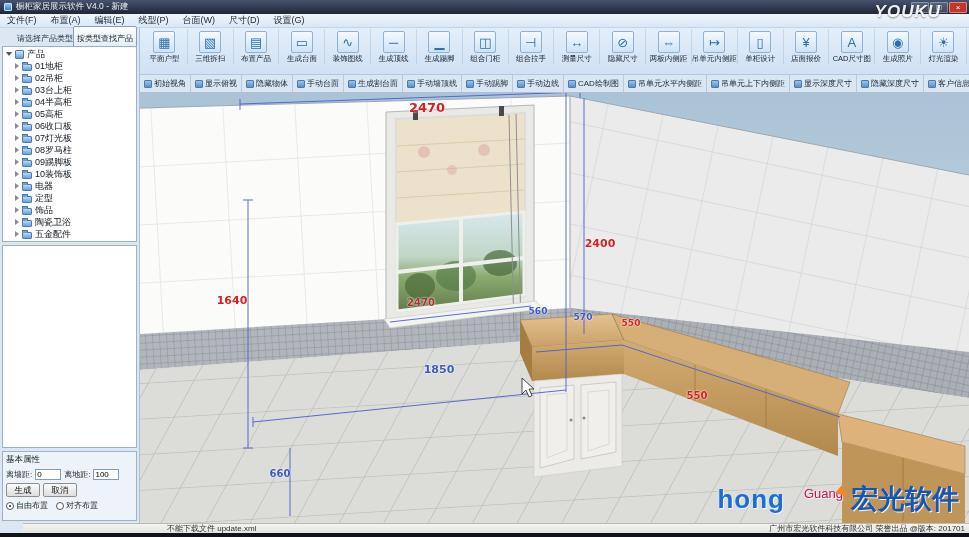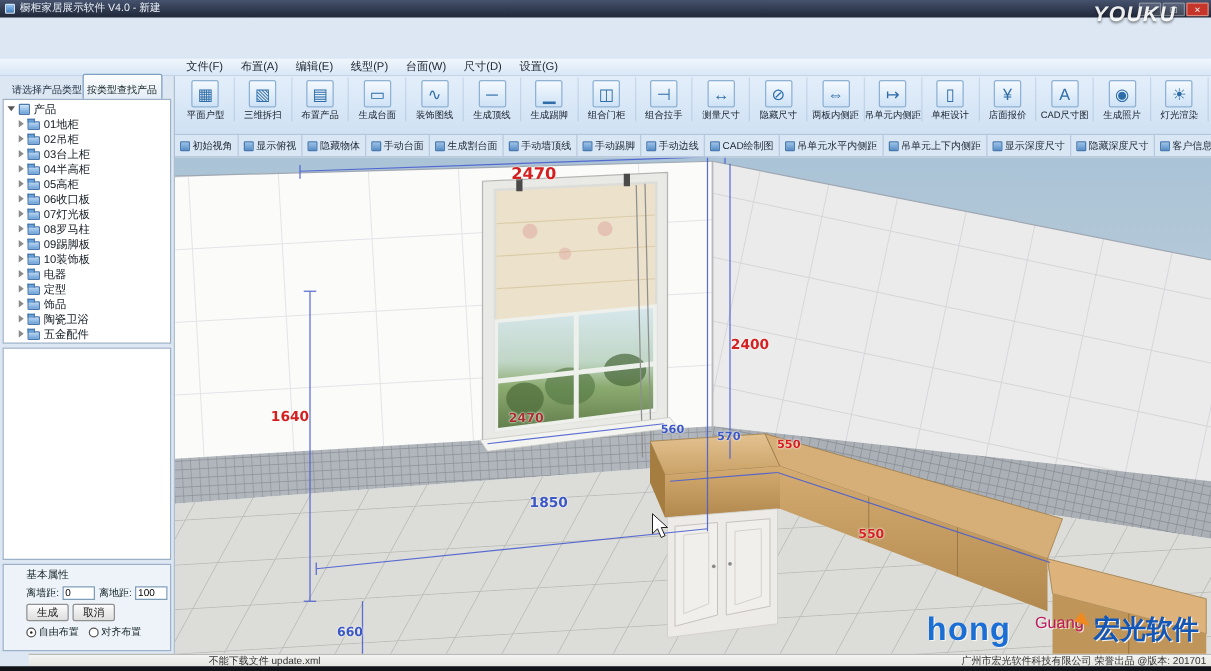--- a/index.html
+++ b/index.html
@@ -15,49 +15,49 @@
   .win-controls{margin-left:auto;display:flex;gap:1px;}
   .win-btn{width:18px;height:11px;font-size:8px;line-height:10px;text-align:center;color:#fff;
            background:rgba(255,255,255,.14);border:1px solid rgba(255,255,255,.3);border-radius:1px;cursor:default;}
   .win-btn.close{background:#c53529;border-color:#e08a7f;}
 
   .youku{position:absolute;top:2px;right:28px;z-index:60;color:rgba(255,255,255,.92);
          font-weight:bold;font-style:italic;font-size:17px;letter-spacing:1px;
          text-shadow:0 1px 2px rgba(0,0,0,.45);}
 
   
-  .menubar{height:14px;flex:0 0 14px;display:flex;align-items:flex-start;padding-left:142px;
-           background:linear-gradient(#f0f6fc,#d9e7f6);border-bottom:1px solid #c2d4e6;margin-top:33px;}
+  .menubar{height:14px;flex:0 0 14px;display:flex;align-items:flex-start;
+           background:linear-gradient(#f0f6fc,#d9e7f6);border-bottom:1px solid #c2d4e6;}
   .menu-item{font-size:9px;color:#1c2430;padding:0 7px;white-space:nowrap;}
 
   
   .body{flex:1;display:flex;min-height:0;}
 
   
   .sidebar{width:140px;flex:0 0 140px;background:#dce7f3;border-right:1px solid #aebfd2;
            display:flex;flex-direction:column;padding:2px;min-height:0;}
-  .find-row{height:16px;flex:0 0 16px;display:flex;align-items:center;justify-content:center;}
+  .find-row{height:16px;flex:0 0 16px;display:flex;align-items:center;justify-content:flex-end;}
   .type-label{font-size:8px;color:#223144;white-space:nowrap;}
   .find-btn{font-size:8px;height:24px;padding:0 3px;background:linear-gradient(#fdfdfd,#e0ebf6);
             border:1px solid #7f9fc4;border-radius:2px;color:#122;white-space:nowrap;}
   .tree-panel{height:196px;flex:0 0 196px;background:#fff;border:1px solid #9cb0c8;overflow:hidden;padding:1px;}
   .tree-row,.tree-root-row{display:flex;align-items:center;gap:3px;height:12px;}
   .tree-root-row{padding-left:2px;}
   .tree-row{padding-left:11px;}
   .exp{width:0;height:0;border-top:3px solid transparent;border-bottom:3px solid transparent;border-left:4px solid #8a8a8a;}
   .exp.open{border-left:3px solid transparent;border-right:3px solid transparent;border-top:4px solid #555;border-bottom:none;}
   .root-icon{width:9px;height:9px;background:linear-gradient(#cfe6fa,#6aa0d8);border:1px solid #4a7ab0;border-radius:1px;}
   .folder{position:relative;width:10px;height:7px;background:linear-gradient(#bcd8f2,#6aa0d8);
           border:1px solid #4a7ab0;border-radius:1px;margin-top:2px;}
   .folder::before{content:"";position:absolute;top:-3px;left:-1px;width:4px;height:2px;
                   background:#6aa0d8;border:1px solid #4a7ab0;border-bottom:none;}
   .tree-label{font-size:9px;color:#101820;white-space:nowrap;}
   .list-panel{flex:1;background:#fff;border:1px solid #9cb0c8;margin-top:3px;min-height:0;}
   .props-panel{height:70px;flex:0 0 70px;background:#eef3fa;border:1px solid #9cb0c8;margin-top:3px;
-               padding:2px 18px;display:flex;flex-direction:column;gap:3px;}
+               padding:2px 3px;display:flex;flex-direction:column;gap:3px;}
   .props-title{font-size:8.5px;color:#122;}
   .props-row{display:flex;align-items:center;gap:3px;}
   .plabel{font-size:8px;color:#122;white-space:nowrap;}
   .pinput{width:26px;height:11px;font-size:8px;border:1px solid #7f9db9;padding:0 1px;background:#fff;}
   .pbtn{width:34px;height:14px;font-size:8.5px;line-height:11px;background:linear-gradient(#fbfbfb,#dedede);
         border:1px solid #8f8f8f;border-radius:2px;color:#111;}
   .radio-wrap{display:flex;align-items:center;gap:2px;font-size:8px;color:#122;}
   .radio{width:8px;height:8px;border:1px solid #555;border-radius:50%;background:#fff;position:relative;}
   .radio.checked::after{content:"";position:absolute;inset:2px;background:#222;border-radius:50%;}
   .radios{gap:8px;}
@@ -83,21 +83,21 @@
   .dim-layer{position:absolute;inset:0;pointer-events:none;}
   .dim-label{position:absolute;transform:translate(-50%,-50%);font-weight:bold;white-space:nowrap;
              font-family:"DejaVu Sans",sans-serif;
              text-shadow:0 0 2px rgba(255,255,255,.9),0 0 1px rgba(255,255,255,.9);}
   .logo{position:absolute;right:10px;bottom:6px;display:flex;align-items:center;gap:8px;z-index:40;}
   .logo-en{position:relative;display:flex;flex-direction:row;line-height:.85;text-align:center;}
   .logo-hong{font-size:26px;font-weight:bold;color:#1b6ed4;letter-spacing:1px;text-shadow:1px 1px 0 rgba(255,255,255,.7);}
   .logo-guang{font-size:13px;font-weight:normal;color:#be185d;margin-left:19px;text-shadow:1px 1px 0 rgba(255,255,255,.7);}
   .logo-arrow{position:absolute;right:-6px;top:0;width:0;height:0;border-left:12px solid #f08a1e;
               border-top:5px solid transparent;border-bottom:5px solid transparent;transform:rotate(40deg);}
-  .logo-cn{font-size:21px;font-weight:bold;color:#1257b8;text-shadow:1px 1px 0 rgba(255,255,255,.85);}
+  .logo-cn{font-size:27px;font-weight:bold;color:#1257b8;text-shadow:1px 1px 0 rgba(255,255,255,.85);}
 
   
   .statusbar{height:10px;flex:0 0 10px;display:flex;align-items:center;justify-content:space-between;
              padding:0 4px 0 144px;font-size:8px;color:#333;
              background:linear-gradient(#f4f4f2,#e4e4e0);border-top:1px solid #b9b9b5;margin-left:23px;}
   .statusbar .company{white-space:nowrap;}
   .taskbar{height:4px;flex:0 0 4px;background:#101318;}
 </style>
 </head>
 <body>

